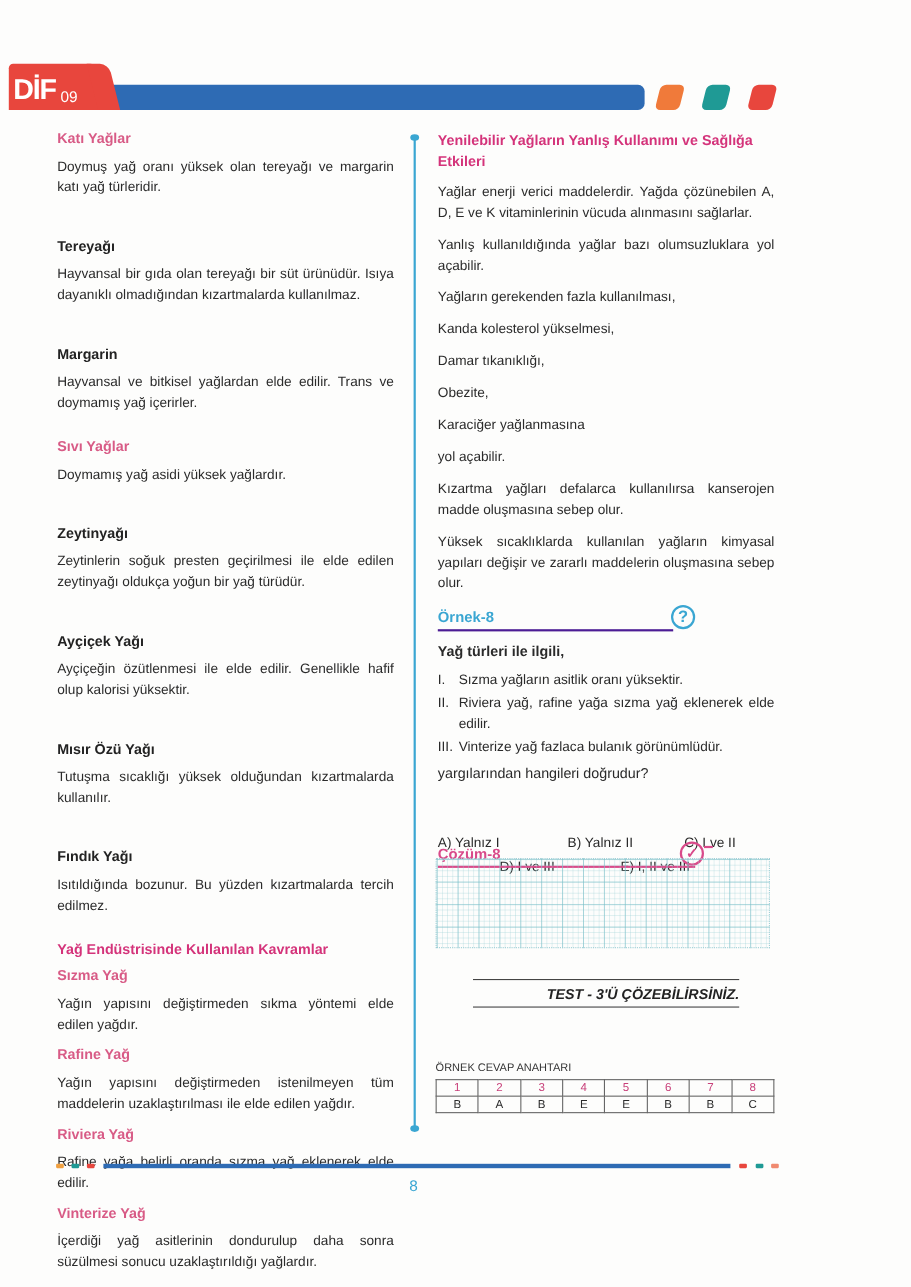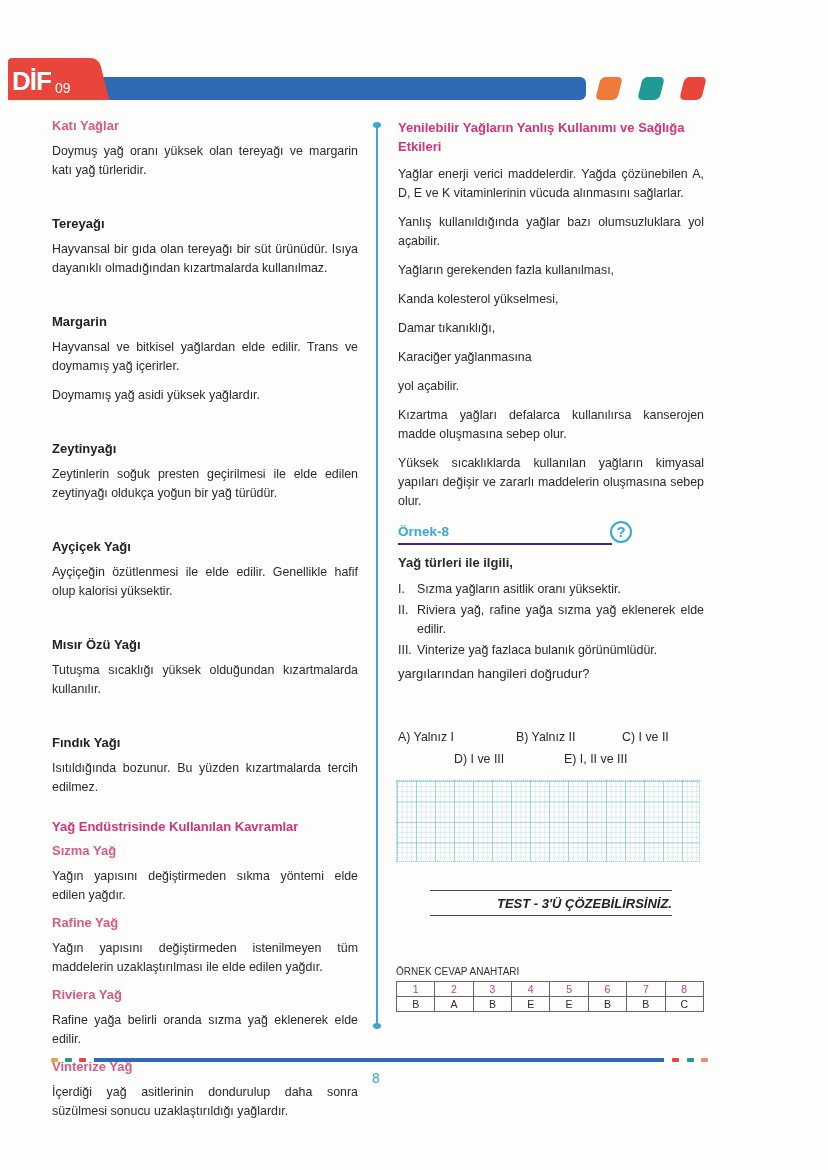--- a/index.html
+++ b/index.html
@@ -85,20 +85,21 @@
 <div class="divider-dot" style="top:1023px"></div>
 
 <div class="col col-left">
   <div class="sub-pink">Katı Yağlar</div>
   <div class="p">Doymuş yağ oranı yüksek olan tereyağı ve margarin katı yağ türleridir.</div>
   <div class="h-bold">Tereyağı</div>
   <div class="p">Hayvansal bir gıda olan tereyağı bir süt ürünüdür. Isıya dayanıklı olmadığından kızartmalarda kullanılmaz.</div>
   <div class="h-bold">Margarin</div>
   <div class="p">Hayvansal ve bitkisel yağlardan elde edilir. Trans ve doymamış yağ içerirler.</div>
 
+  <div class="sub-pink" style="margin-top:22px">Sıvı Yağlar</div>
   <div class="p">Doymamış yağ asidi yüksek yağlardır.</div>
   <div class="h-bold">Zeytinyağı</div>
   <div class="p">Zeytinlerin soğuk presten geçirilmesi ile elde edilen zeytinyağı oldukça yoğun bir yağ türüdür.</div>
   <div class="h-bold">Ayçiçek Yağı</div>
   <div class="p">Ayçiçeğin özütlenmesi ile elde edilir. Genellikle hafif olup kalorisi yüksektir.</div>
   <div class="h-bold">Mısır Özü Yağı</div>
   <div class="p">Tutuşma sıcaklığı yüksek olduğundan kızartmalarda kullanılır.</div>
   <div class="h-bold">Fındık Yağı</div>
   <div class="p">Isıtıldığında bozunur. Bu yüzden kızartmalarda tercih edilmez.</div>
 
@@ -113,20 +114,21 @@
   <div class="p">İçerdiği yağ asitlerinin dondurulup daha sonra süzülmesi sonucu uzaklaştırıldığı yağlardır.</div>
 </div>
 
 <div class="col col-right">
   <div class="sub-pink-strong" style="line-height:19px">Yenilebilir Yağların Yanlış Kullanımı ve Sağlığa Etkileri</div>
   <div class="p">Yağlar enerji verici maddelerdir. Yağda çözünebilen A, D, E ve K vitaminlerinin vücuda alınmasını sağlarlar.</div>
   <div class="p">Yanlış kullanıldığında yağlar bazı olumsuzluklara yol açabilir.</div>
   <div class="p">Yağların gerekenden fazla kullanılması,</div>
   <div class="p">Kanda kolesterol yükselmesi,</div>
   <div class="p">Damar tıkanıklığı,</div>
+  <div class="p">Obezite,</div>
   <div class="p">Karaciğer yağlanmasına</div>
   <div class="p">yol açabilir.</div>
   <div class="p">Kızartma yağları defalarca kullanılırsa kanserojen madde oluşmasına sebep olur.</div>
   <div class="p">Yüksek sıcaklıklarda kullanılan yağların kimyasal yapıları değişir ve zararlı maddelerin oluşmasına sebep olur.</div>
 
   <div class="ex-head">
     <span class="ex-title">Örnek-8</span>
     <span class="ex-icon">?</span>
   </div>
   <div class="q-lead">Yağ türleri ile ilgili,</div>
@@ -145,20 +147,24 @@
   <div class="q-tail">yargılarından hangileri doğrudur?</div>
 
   <div class="opts">
     <span class="opt" style="left:0;top:0">A) Yalnız I</span>
     <span class="opt" style="left:118px;top:0">B) Yalnız II</span>
     <span class="opt" style="left:224px;top:0">C) I ve II</span>
     <span class="opt" style="left:56px;top:22px">D) I ve III</span>
     <span class="opt" style="left:166px;top:22px">E) I, II ve III</span>
   </div>
 
+  <div class="sol-head">
+    <span class="sol-title">Çözüm-8</span>
+    <span class="sol-icon">✓</span>
+  </div>
 </div>
 
 <div class="grid"></div>
 
 <div class="test-box">
   <div class="test-text">TEST - 3'Ü ÇÖZEBİLİRSİNİZ.</div>
 </div>
 
 <div class="key-title">ÖRNEK CEVAP ANAHTARI</div>
 <table class="key-table">

